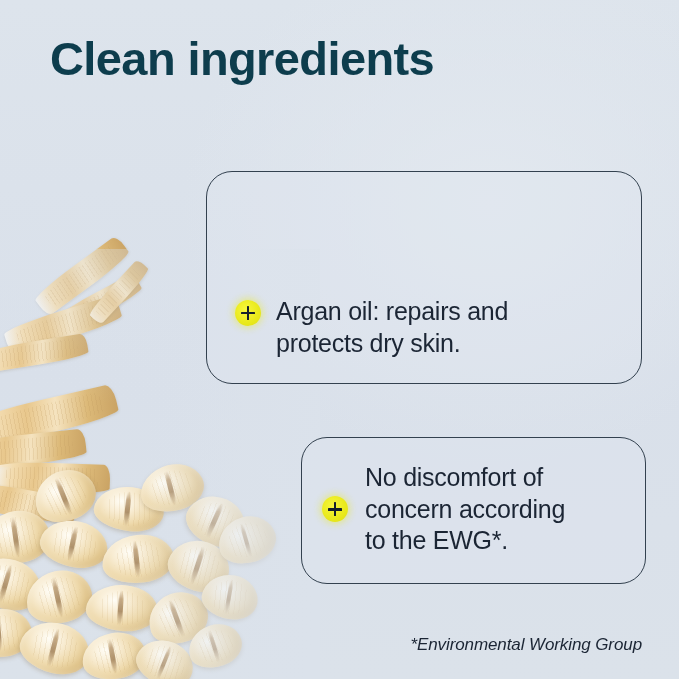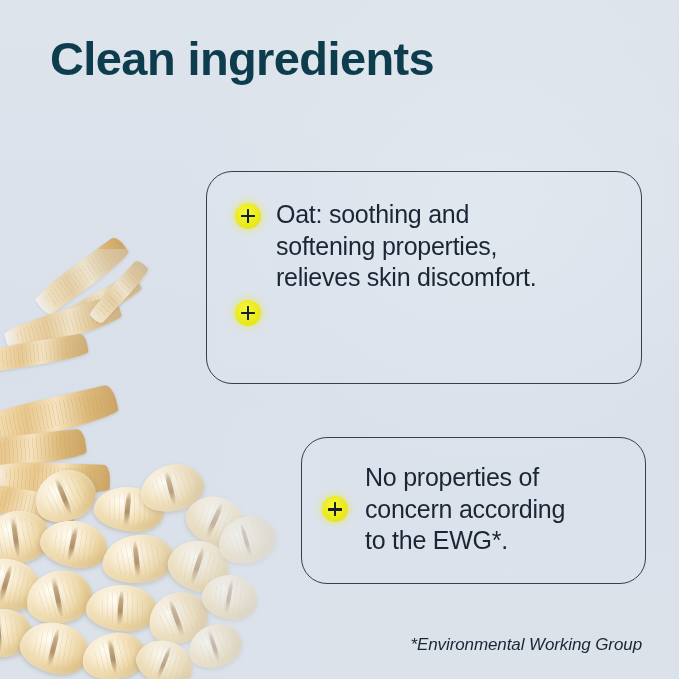--- a/index.html
+++ b/index.html
@@ -259,46 +259,39 @@
     <div class="flake" style="left:146px; top:392px; width:58px;  height:44px; transform:rotate(22deg);"></div>
     <div class="flake" style="left:198px; top:376px; width:54px;  height:42px; transform:rotate(-18deg);"></div>
 
     <div class="oat-fade"></div>
   </div>
 
   <h1 class="page-title">Clean ingredients</h1>
 
   <div class="card" id="card-ingredients">
 
-    <div class="bullet-row" id="bullet-oat">
-      <span class="badge">
-        <span class="plus-h"></span>
-          <span class="plus-v"></span>
-      </span>
-      <span class="bullet-text">Oat: soothing and
-softening properties,
-relieves skin discomfort.</span>
-    </div>
 
     <div class="bullet-row" id="bullet-argan">
       <span class="badge">
         <span class="plus-h"></span>
           <span class="plus-v"></span>
       </span>
+      <span class="bullet-text">Argan oil: repairs and
+protects dry skin.</span>
     </div>
   </div>
 
   <div class="card" id="card-ewg">
 
     <div class="bullet-row" id="bullet-ewg">
       <span class="badge">
         <span class="plus-h"></span>
           <span class="plus-v"></span>
       </span>
-      <span class="bullet-text">No properties of
+      <span class="bullet-text">No discomfort of
 concern according
 to the EWG*.</span>
     </div>
   </div>
 
   <div class="footnote">*Environmental Working Group</div>
 
 </div>
 
 </body></html>

